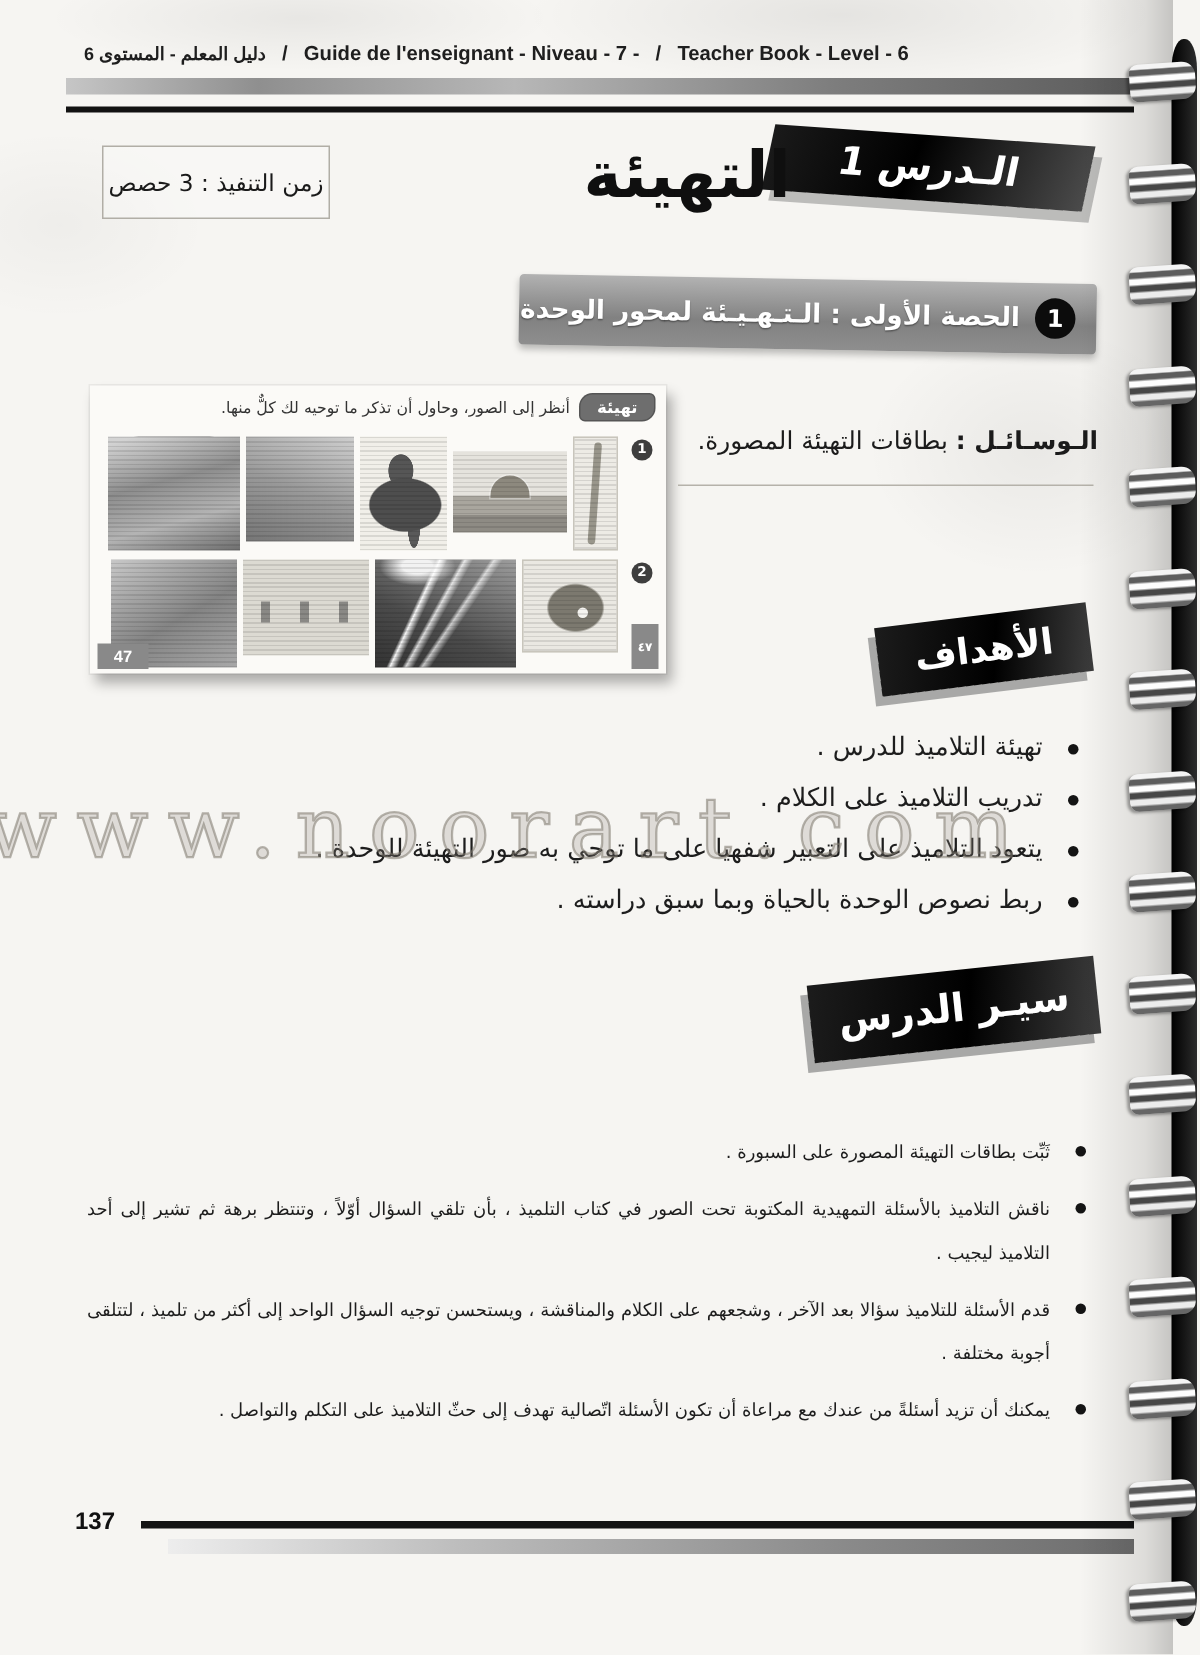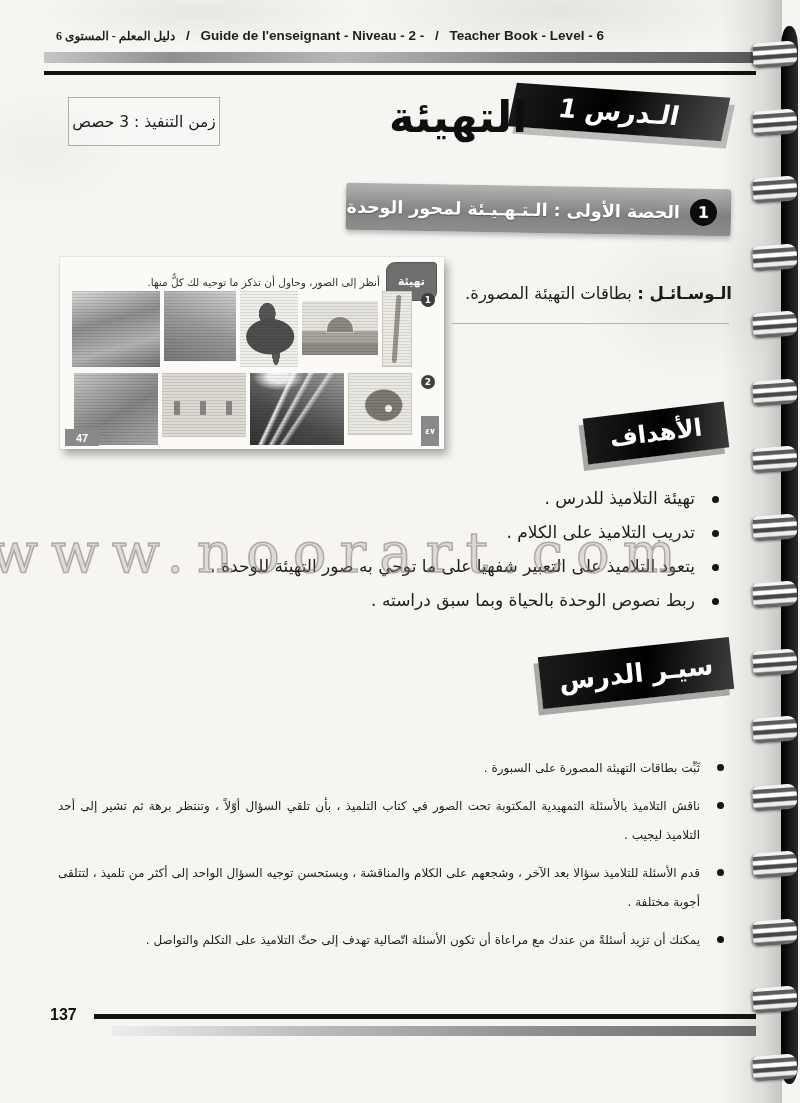--- a/index.html
+++ b/index.html
@@ -15,21 +15,21 @@
       radial-gradient(300px 70px at 560px 10px, rgba(0,0,0,0.07), transparent 70%),
       radial-gradient(160px 120px at 690px 300px, rgba(0,0,0,0.05), transparent 70%),
       radial-gradient(140px 90px at 40px 150px, rgba(0,0,0,0.03), transparent 70%);
   }
   .page-curve{position:absolute;right:18px;top:0;width:62px;height:100%;z-index:30;
     background:linear-gradient(90deg, rgba(0,0,0,0) 0%, rgba(0,0,0,0.10) 70%, rgba(0,0,0,0.20) 100%);}
 
   
   .header-row{position:absolute;left:56px;top:28px;width:664px;z-index:5;
     font-family:"Liberation Sans", sans-serif;font-size:13.5px;font-weight:bold;color:#1e1e1e;white-space:nowrap;}
-  .header-row .ar{font-family:Liberation Serif, serif;font-size:12px;}
+  .header-row .ar{font-family:Liberation Sans, sans-serif;font-size:12px;}
   .header-row .sep{margin:0 7px;}
   .header-graybar{position:absolute;left:44px;top:52px;width:712px;height:11px;z-index:5;
     background:linear-gradient(90deg,#c6c6c6,#8f8f8f 18%,#b7b7b7 42%,#7d7d7d 72%,#5c5c5c);}
   .header-blackline{position:absolute;left:44px;top:71px;width:712px;height:4px;background:#121212;z-index:5;}
 
   
   .lesson-banner{position:absolute;left:512px;top:90px;width:214px;height:44px;z-index:6;
     transform:rotate(4deg) skewX(-8deg);
     background:linear-gradient(100deg,#1a1a1a,#000 45%,#4b4b4b);
     box-shadow:6px 7px 0 rgba(140,140,140,0.55);
@@ -47,21 +47,21 @@
     box-shadow:0 3px 5px rgba(0,0,0,0.25);
     display:flex;align-items:center;gap:10px;padding-right:14px;box-sizing:border-box;
     color:#fff;font-weight:bold;font-size:17.5px;text-shadow:0 1px 1px rgba(0,0,0,0.35);}
   .session-circle{width:27px;height:27px;border-radius:50%;background:#0c0c0c;color:#fff;flex:0 0 auto;
     display:flex;align-items:center;justify-content:center;font-size:16px;text-shadow:none;}
 
   
   .figure{position:absolute;left:60px;top:257px;width:384px;height:192px;z-index:6;background:#fbfaf7;
     box-shadow:4px 6px 8px rgba(0,0,0,0.30), 0 0 0 1px rgba(0,0,0,0.05);}
   .fig-head{position:absolute;top:6px;right:8px;left:8px;direction:rtl;display:flex;align-items:center;gap:7px;}
-  .fig-badge{background:#6e6e6e;color:#fff;font-size:11px;font-weight:bold;padding:12px 11px;flex:0 0 auto;
+  .fig-badge{background:#6e6e6e;color:#fff;font-size:11px;font-weight:bold;padding:2px 11px;flex:0 0 auto;
     border-radius:8px 3px 8px 3px;box-shadow:0 0 0 1px #555;}
   .fig-instruction{font-size:10.5px;color:#333;white-space:nowrap;}
   .fig-row{position:absolute;right:32px;left:8px;direction:rtl;display:flex;gap:4px;}
   .row1{top:34px;align-items:flex-start;}
   .row2{top:116px;align-items:flex-start;}
   .photo{position:relative;overflow:hidden;background:#bdbdbd;flex:0 0 auto;}
   .photo::after{content:"";position:absolute;inset:0;
     background:repeating-linear-gradient(0deg, rgba(0,0,0,0.10) 0 1px, transparent 1px 3px);}
   .photo-procession{width:88px;height:76px;background:linear-gradient(165deg,#d3d3d3 5%,#8d8d8d 40%,#b4b4b4 70%,#6e6e6e),
     radial-gradient(60% 30% at 50% 12%, #575757 0 60%, transparent 65%);}
@@ -144,21 +144,21 @@
   .coil{width:44px;height:25px;border-radius:6px 9px 9px 6px;transform:rotate(-4deg);
     background:linear-gradient(180deg,#f4f4f4 0 12%, #5d5d5d 16% 28%, #fdfdfd 34% 46%, #474747 52% 64%, #ececec 70% 82%, #666 88% 100%);
     box-shadow:-2px 1px 2px rgba(0,0,0,0.35);}
 </style>
 </head>
 <body>
 
 <div class="header-row">
   <span class="ar" dir="rtl">دليل المعلم - المستوى 6</span>
   <span class="sep">/</span>
-  <span>Guide de l'enseignant - Niveau - 2 -</span>
+  <span>Guide de l'enseignant - Niveau - 7 -</span>
   <span class="sep">/</span>
   <span>Teacher Book - Level - 6</span>
 </div>
 <div class="header-graybar"></div>
 <div class="header-blackline"></div>
 
 <div class="lesson-banner">
   <span>الـدرس 1</span>
 </div>
 <h1 class="page-title">التهيئة</h1>

